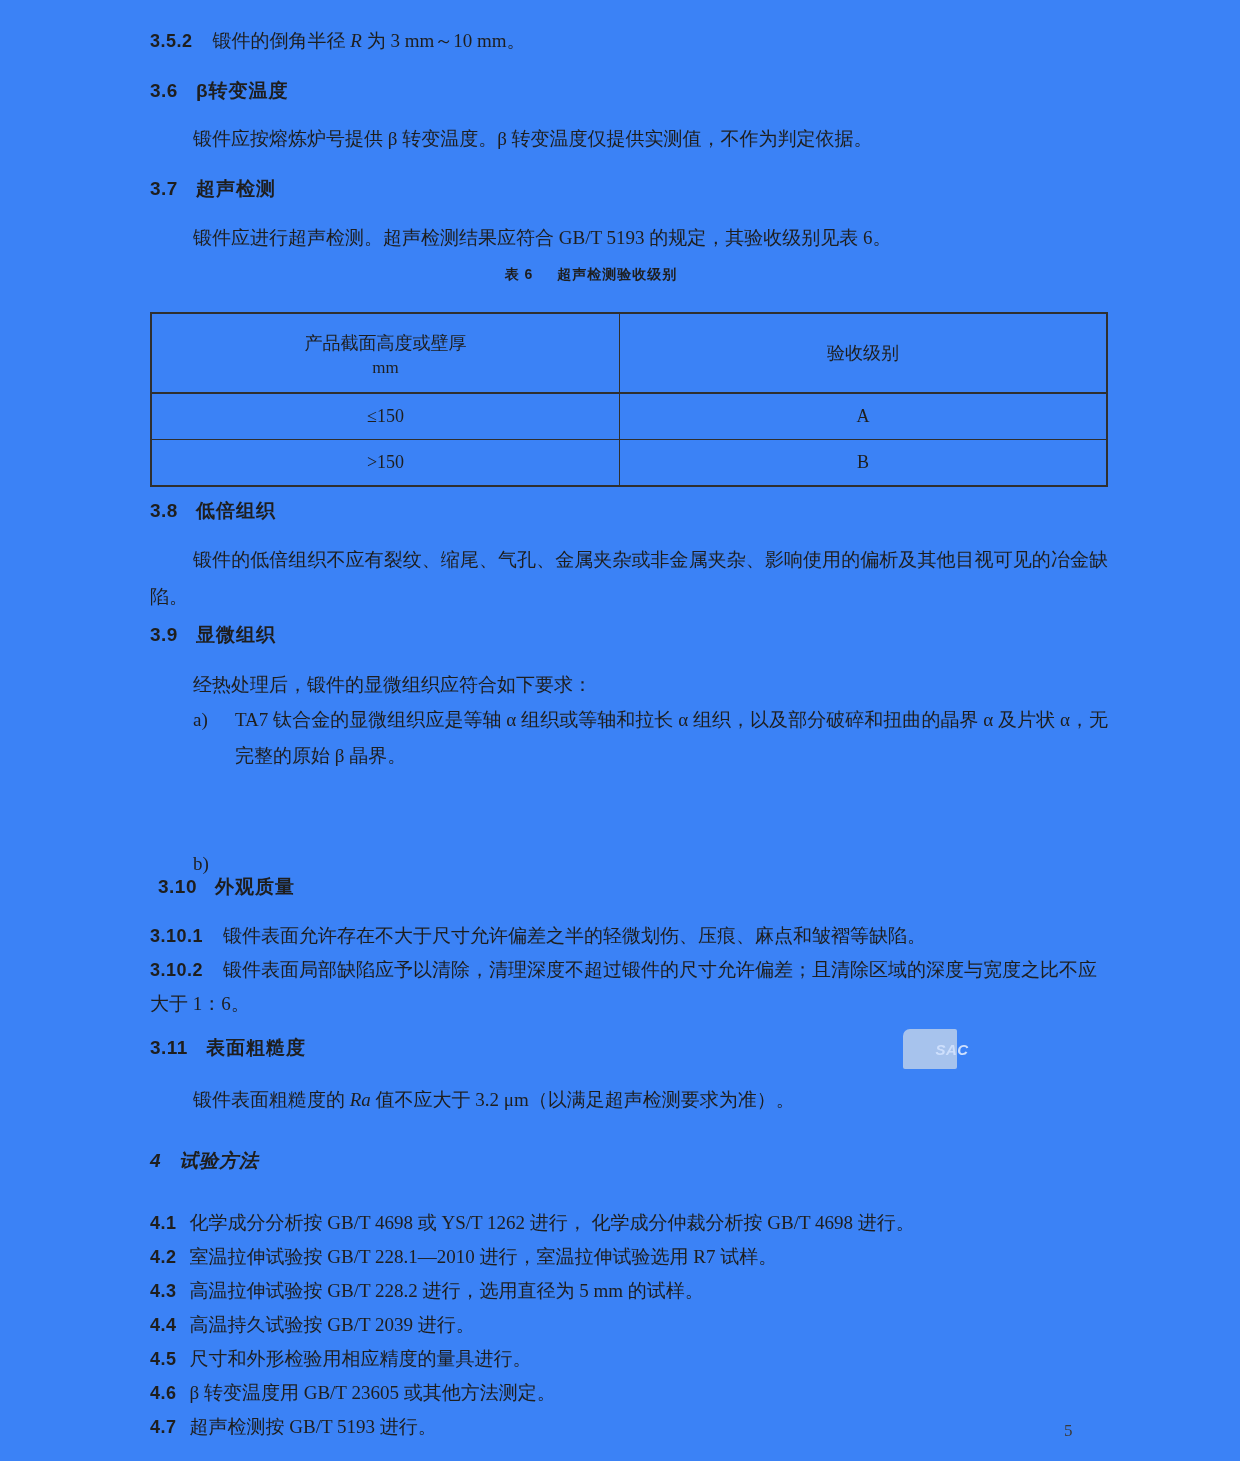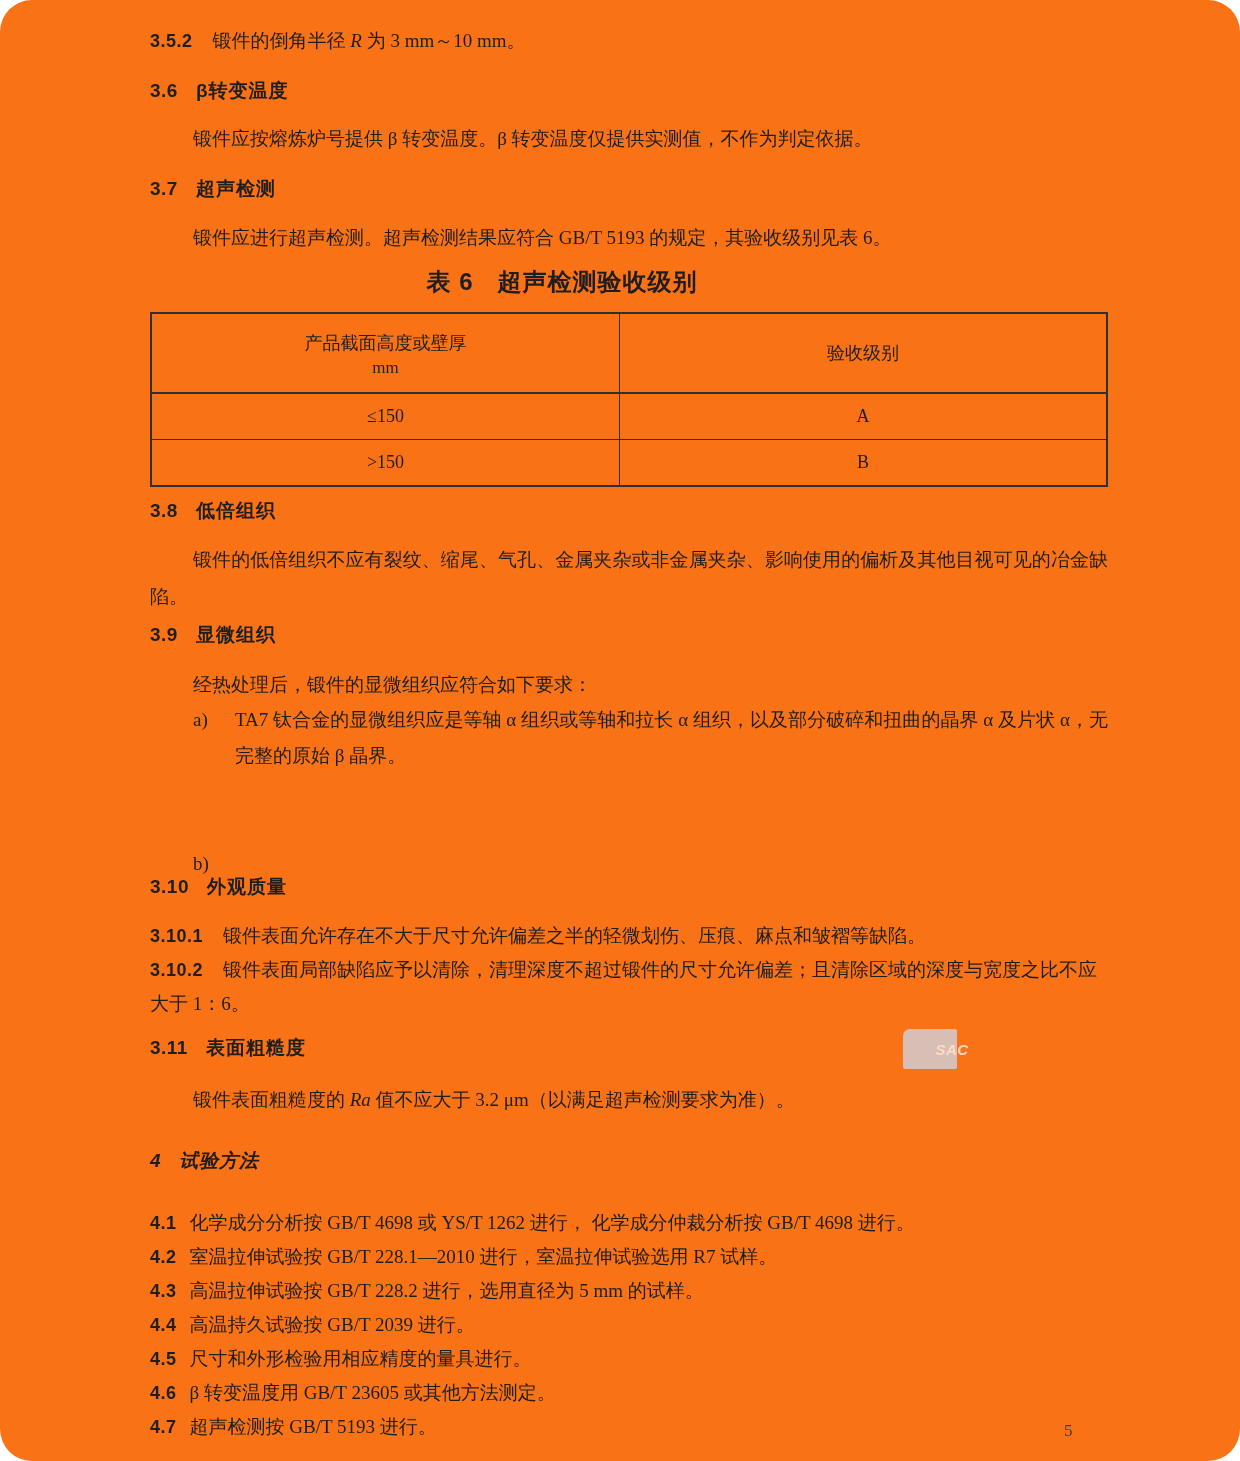--- a/index.html
+++ b/index.html
@@ -1,26 +1,25 @@
 <!DOCTYPE html>
 <html><head>
 <meta charset="utf-8">
 <style>
   * { margin: 0; padding: 0; box-sizing: border-box; }
   html, body { background: #ffffff; }
   .page {
     position: relative;
     width: 1240px;
     height: 1461px;
-    background: #f97316;
+    background: #3b82f6;
     color: #1e1e1e;
     font-family: "Liberation Serif", "DejaVu Serif", serif;
     font-size: 19px;
     overflow: hidden;
-    border-radius: 32px;
   }
   .abs { position: absolute; left: 150px; width: 958px; }
 
   
   .clause { line-height: 33px; }
   .cnum {
     font-family: "Liberation Sans", "DejaVu Sans", sans-serif;
     font-weight: 600;
     font-size: 18px;
     margin-right: 20px;
@@ -33,24 +32,24 @@
     font-size: 19px;
     letter-spacing: 1px;
   }
   .heading .hnum { margin-right: 18px; letter-spacing: 0.5px; }
 
   .para { line-height: 37px; text-indent: 43px; text-align: justify; }
   .var { font-style: italic; font-family: "Liberation Serif", "DejaVu Serif", serif; }
 
   
   .tbl-caption {
-    position: absolute; left: 83px; width: 958px;
+    position: absolute; left: 112px; width: 958px;
     text-align: center;
     font-family: "Liberation Sans", "DejaVu Sans", sans-serif;
-    font-weight: 700; font-size: 24px; letter-spacing: 1px;
+    font-weight: 700; font-size: 14px; letter-spacing: 1px;
   }
   .tbl-caption .cap-label { margin-right: 24px; }
 
   
   table.t6 {
     border-collapse: collapse;
     width: 958px;
     table-layout: fixed;
     font-size: 18px;
   }
@@ -150,21 +149,21 @@
   <div class="abs para" style="top:666px;">经热处理后，锻件的显微组织应符合如下要求：</div>
 
   <div class="abs li" style="top:702px;">
     <span class="marker">a)</span>
     <span>TA7 钛合金的显微组织应是等轴 α 组织或等轴和拉长 α 组织，以及部分破碎和扭曲的晶界 α 及片状 α，无完整的原始 β 晶界。</span>
   </div>
   <div class="abs li" style="top:774px;">
     <span class="marker">b)</span>
   </div>
 
-  <div class="abs heading" style="top:874px;">
+  <div class="abs heading" style="top:874px;margin-left:8px;">
     <span class="hnum">3.10</span><span>外观质量</span>
   </div>
   <div class="abs clause" style="top:919px;">
     <span class="cnum">3.10.1</span><span>锻件表面允许存在不大于尺寸允许偏差之半的轻微划伤、压痕、麻点和皱褶等缺陷。</span>
   </div>
   <div class="abs clause" style="top:953px;">
     <span class="cnum">3.10.2</span><span>锻件表面局部缺陷应予以清除，清理深度不超过锻件的尺寸允许偏差；且清除区域的深度与宽度之比不应大于 1：6。</span>
   </div>
 
   <div class="abs heading" style="top:1035px;">

